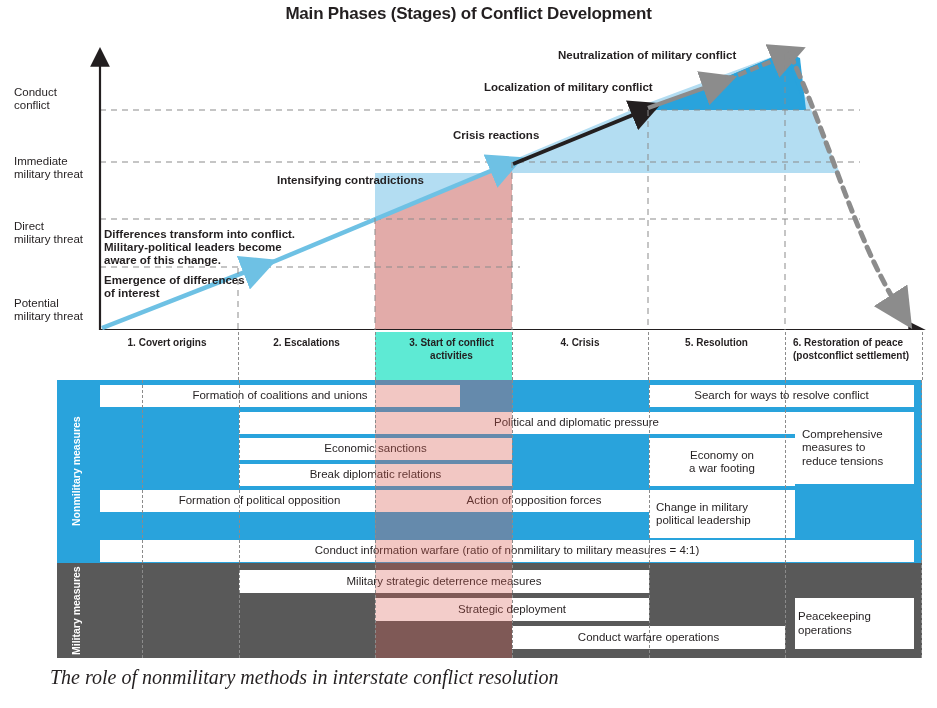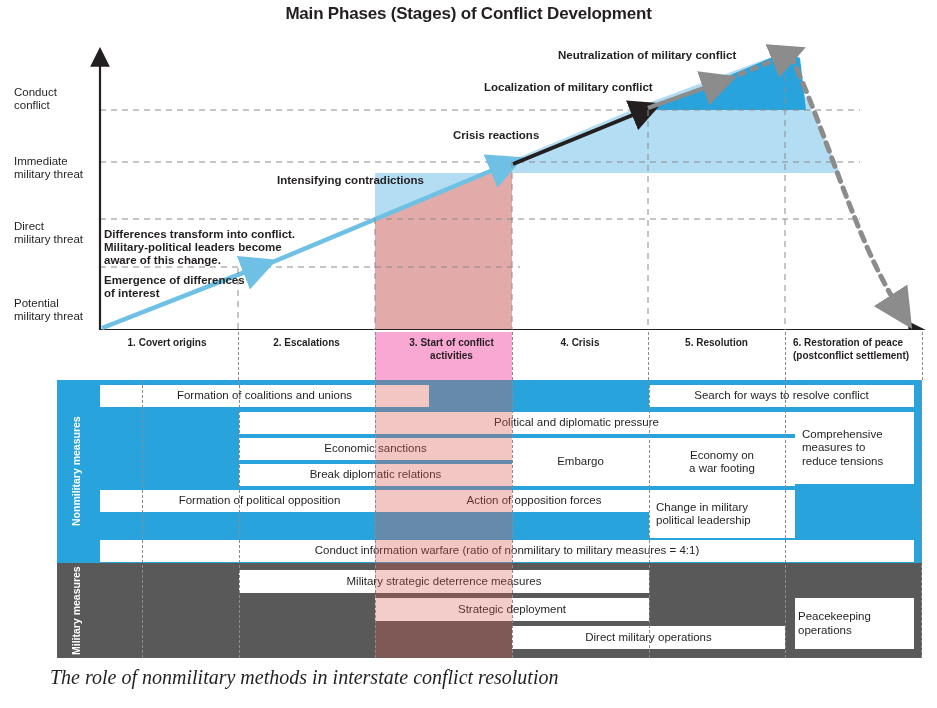--- a/index.html
+++ b/index.html
@@ -77,21 +77,21 @@
   .phase-cell {
     position: absolute;
     top: 0; height: 48px;
     font-size: 10px;
     font-weight: bold;
     line-height: 13px;
     color: #231f20;
     text-align: center;
     padding-top: 4px;
   }
-  .phase-cell.hl { background: #f9a8d4; padding-left: 16px; }
+  .phase-cell.hl { background: #5eead4; padding-left: 16px; }
 
   
   .vsep {
     position: absolute;
     width: 0;
     border-left: 1px dashed #8b8b8b;
   }
 
   
   #measures {
@@ -283,51 +283,50 @@
 
   <div id="measures">
 
     <div class="band nonmil"></div>
     <div class="band mil"></div>
 
     <div class="side-label nonmil">Nonmilitary measures</div>
     <div class="side-label mil">Military
 measures</div>
 
-    <div class="mbox" style="left:43px;  top:5px;  width:329px; height:22px;">Formation of coalitions and unions</div>
+    <div class="mbox" style="left:43px;  top:5px;  width:360px; height:22px;">Formation of coalitions and unions</div>
     <div class="mbox" style="left:592px; top:5px;  width:265px; height:22px;">Search for ways to resolve conflict</div>
 
     <div class="mbox" style="left:182px; top:32px; width:675px; height:22px; justify-content:center;">Political and diplomatic pressure</div>
 
     <div class="mbox" style="left:738px; top:32px; width:119px; height:72px; text-align:left; justify-content:flex-start; padding-left:7px;">Comprehensive
 measures to
 reduce tensions</div>
 
     <div class="mbox" style="left:182px; top:58px; width:273px; height:22px;">Economic sanctions</div>
 
-    <div class="mbox" style="left:455px; top:58px; width:137px; height:48px;">Embargo</div>
 
     <div class="mbox" style="left:592px; top:58px; width:146px; height:48px;">Economy on
 a war footing</div>
 
     <div class="mbox" style="left:182px; top:84px; width:273px; height:22px;">Break diplomatic relations</div>
 
     <div class="mbox" style="left:43px;  top:110px; width:319px; height:22px;">Formation of political opposition</div>
     <div class="mbox" style="left:362px; top:110px; width:230px; height:22px;">Action of opposition forces</div>
 
     <div class="mbox" style="left:592px; top:110px; width:146px; height:48px; text-align:left; justify-content:flex-start; padding-left:7px;">Change in military
 political leadership</div>
 
     <div class="mbox" style="left:43px; top:160px; width:814px; height:22px;">Conduct information warfare (ratio of nonmilitary to military measures = 4:1)</div>
 
     <div class="mbox" style="left:182px; top:190px; width:410px; height:23px;">Military strategic deterrence measures</div>
 
     <div class="mbox" style="left:318px; top:218px; width:274px; height:23px;">Strategic deployment</div>
 
-    <div class="mbox" style="left:455px; top:246px; width:273px; height:23px;">Direct military operations</div>
+    <div class="mbox" style="left:455px; top:246px; width:273px; height:23px;">Conduct warfare operations</div>
 
     <div class="mbox" style="left:738px; top:218px; width:119px; height:51px; text-align:left; justify-content:flex-start; ">Peacekeeping
 operations</div>
 
     <div class="pinkcol" style="left:318px; top:0px;   width:137px; height:183px;"></div>
     <div class="pinkcol" style="left:318px; top:183px; width:137px; height:95px; background:rgba(216,90,80,0.30);"></div>
 
     <div class="vsep" style="left:85px;  top:0; height:278px;"></div>
     <div class="vsep" style="left:182px; top:0; height:278px;"></div>
     <div class="vsep" style="left:318px; top:0; height:278px;"></div>

